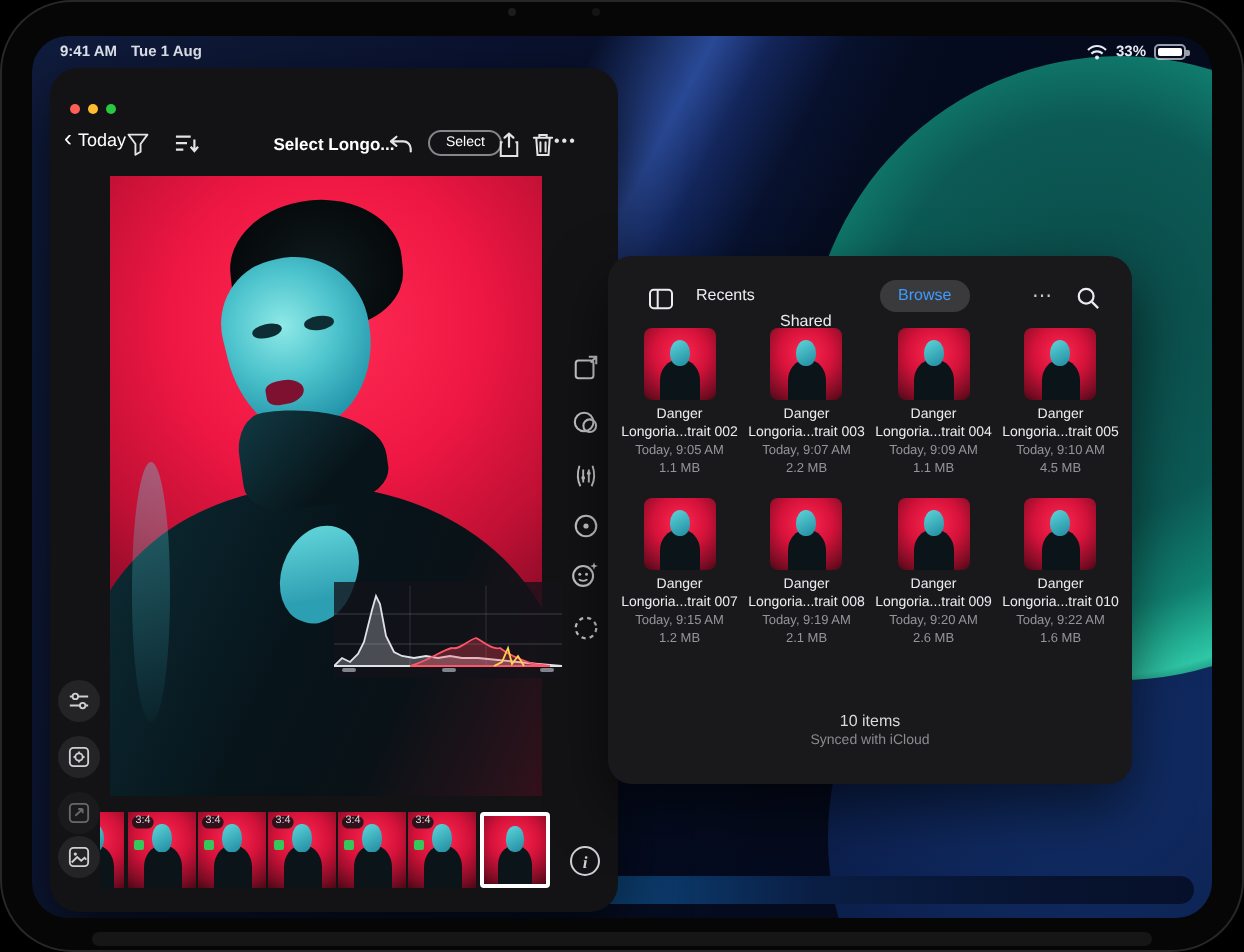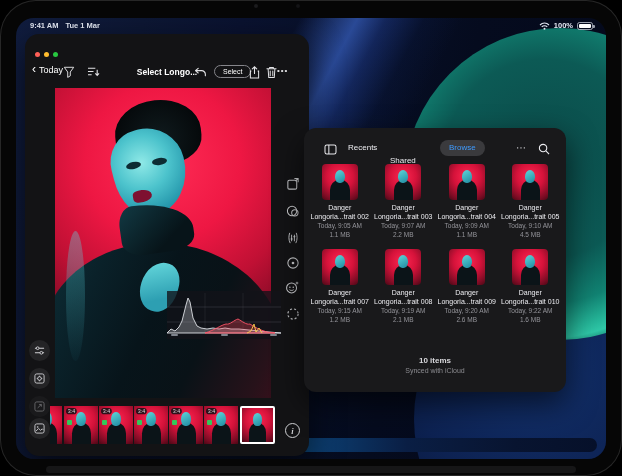--- a/index.html
+++ b/index.html
@@ -114,21 +114,21 @@
   .ftab.pill { top:2px; background:#3a3a3d; color:#3f9bff; padding:3px 9px 3.5px; border-radius:9px; }
   .fh-more { position:absolute; left:212px; top:4px; font-size:10px; color:#c9c9cd; letter-spacing:.5px; }
 
   .fgrid { position:absolute; left:4px; top:36px; width:254px; display:grid;
            grid-template-columns:repeat(4, 63.5px); row-gap:10px; }
   .fcell { text-align:center; }
   .fthumb { width:36px; height:36px; border-radius:4px; margin:0 auto 3px; position:relative; overflow:hidden; }
   .fname { font-size:7px; line-height:9px; color:#ececf0; }
   .fmeta { font-size:6.5px; line-height:9px; color:#94949a; }
   .ffooter { position:absolute; left:0; right:0; top:228px; text-align:center; }
-  .fcount { font-size:8px; font-weight:700; color:#d8d8dc; }
+  .fcount { font-size:8px; font-weight:400; color:#d8d8dc; }
   .fsync  { font-size:7px; color:#8b8b90; margin-top:2px; }
 
   svg { display:block; }
 </style>
 </head>
 <body>
 
 <div class="stage">
   <div class="bezel"></div>
   <div class="cam-dot" style="left:254px;"></div>
@@ -137,31 +137,31 @@
 
   <div class="screen">
 
     <div class="beam"></div>
     <div class="blue-circle"></div>
     <div class="teal-circle"></div>
     <div class="cyan-strip"></div>
 
     <div class="status-left">
       <span>9:41 AM</span>
-      <span>Tue 1 Mar</span>
+      <span>Tue 1 Aug</span>
     </div>
     <div class="status-right">
       <span>
         <svg width="11" height="8" viewBox="0 0 11 8">
             <path d="M1 3 C2.6 1.4 4 1 5.5 1 C7 1 8.4 1.4 10 3" stroke="#e4e9f4" stroke-width="1.1" fill="none"></path>
             <path d="M2.7 4.8 C3.6 4 4.5 3.7 5.5 3.7 C6.5 3.7 7.4 4 8.3 4.8" stroke="#e4e9f4" stroke-width="1.1" fill="none"></path>
             <circle cx="5.5" cy="6.7" r="1" fill="#e4e9f4"></circle>
           </svg>
       </span>
-      <span>100%</span>
+      <span>33%</span>
       <span class="battery">
           <span class="fill"></span>
           <span class="nub"></span>
         </span>
     </div>
 
     <div class="app-window">
       <div class="traffic">
         <i style="background:#ff5f57"></i>
         <i style="background:#febc2e"></i>

